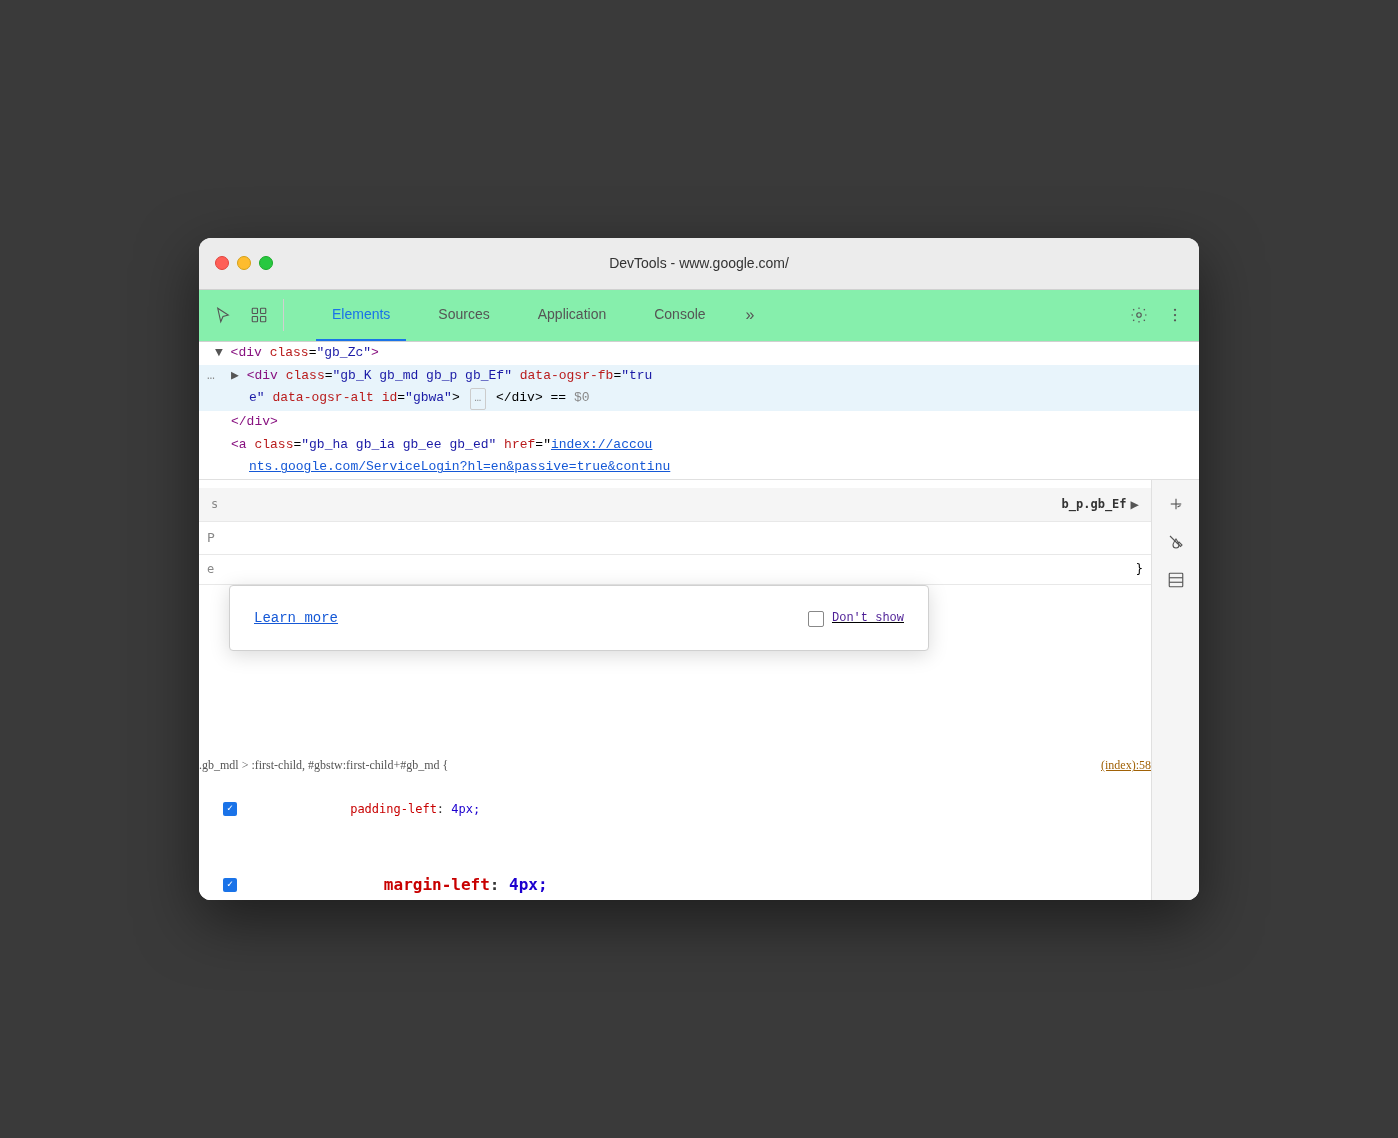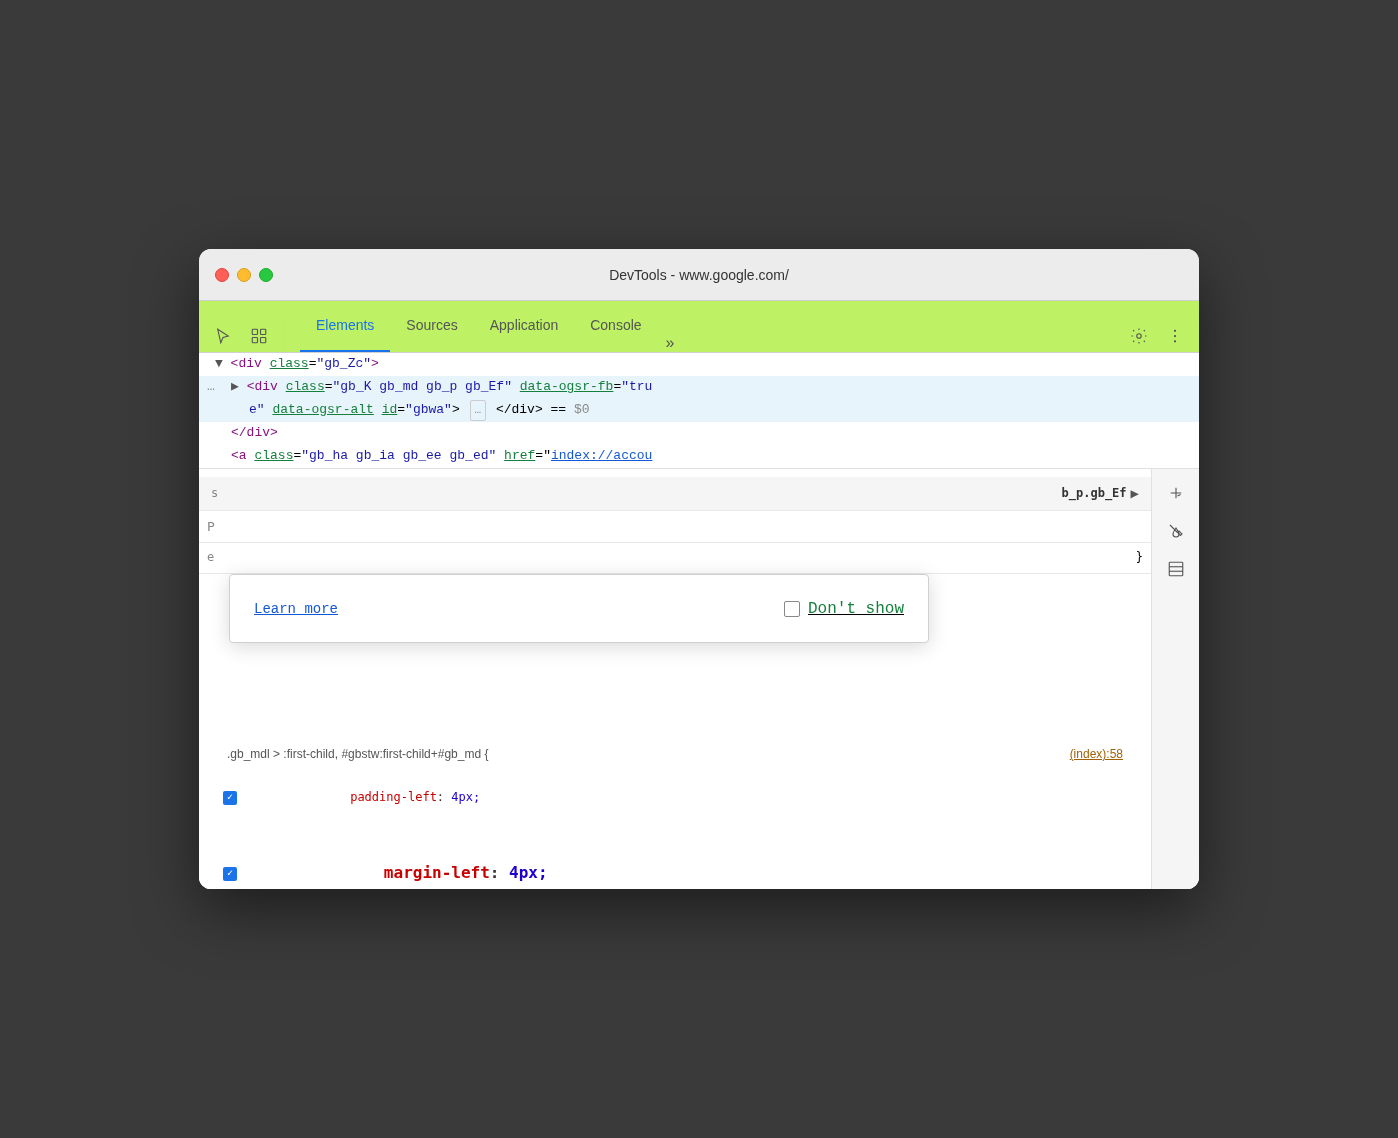--- a/index.html
+++ b/index.html
@@ -47,27 +47,27 @@
       position: absolute;
       left: 50%;
       transform: translateX(-50%);
       font-size: 14px;
       color: #333;
       font-weight: 500;
     }
 
     
     .tab-bar {
-      background: #bef264;
+      background: #86efac;
       height: 52px;
       display: flex;
-      align-items: flex-end;
+      align-items: center;
       padding: 0 8px;
       border-bottom: 1px solid #d0d0d0;
-      gap: 0;
+      gap: 16px;
     }
     .tab-bar-left {
       display: flex;
       align-items: center;
       gap: 4px;
       margin-right: 12px;
     }
     .icon-btn {
       width: 32px;
       height: 32px;
@@ -132,21 +132,21 @@
       line-height: 1.6;
       border-bottom: 1px solid #e0e0e0;
     }
     .html-line {
       display: flex;
       align-items: baseline;
       padding: 1px 0 1px 40px;
       white-space: pre;
     }
     .html-tag { color: #881280; }
-    .html-attr { color: #15803d; text-decoration: underline; }
+    .html-attr { color: #b91c1c; }
     .html-val { color: #1a1aa6; }
     .html-link { color: #1558d6; text-decoration: underline; }
     .html-dollar { color: #888; }
 
     
     .bottom-section {
       display: flex;
       height: 420px;
       position: relative;
     }
@@ -223,22 +223,22 @@
     .learn-more {
       color: #1558d6;
       text-decoration: underline;
       font-size: 14px;
       cursor: pointer;
     }
     .dont-show {
       display: flex;
       align-items: center;
       gap: 8px;
-      font-size: 16px;
-      color: #15803d;
+      font-size: 12px;
+      color: #4c1d95;
     }
     .checkbox-empty {
       width: 16px;
       height: 16px;
       border: 1.5px solid #888;
       border-radius: 2px;
       display: inline-block;
       cursor: pointer;
     }
 
@@ -362,20 +362,23 @@
           <span class="html-dollar">$0</span>
         </div>
         <div class="html-line" style="padding-left:32px;">
           <span class="html-tag">&lt;/div&gt;</span>
         </div>
         <div class="html-line" style="padding-left:32px;">
           <span class="html-tag">&lt;a</span><span> </span>
           <span class="html-attr">class</span><span>=</span><span class="html-val">"gb_ha gb_ia gb_ee gb_ed"</span><span> </span>
           <span class="html-attr">href</span><span>=</span><span>"</span><span class="html-link">index://accou</span>
         </div>
+        <div class="html-line" style="padding-left:50px;">
+          <span class="html-link">nts.google.com/ServiceLogin?hl=en&amp;passive=true&amp;continu</span>
+        </div>
       </div>
     </div>
 
     <div class="bottom-section">
 
       <div class="css-panel">
 
         <div style="display:flex; align-items:center; justify-content:space-between; padding: 4px 12px; background:#f5f5f5; border-bottom:1px solid #e8e8e8; font-family: Menlo, monospace; font-size:12px;">
           <div>
             <span style="color:#888;">s</span>
@@ -404,21 +407,21 @@
               <div class="dont-show">
                 <span class="checkbox-empty"></span>
                 <span>Don't show</span>
               </div>
             </div>
           </div>
         </div>
 
         <div style="padding: 170px 0 0 0;">
 
-          <div style="display:flex; justify-content:space-between; padding: 0 28px; font-family:Liberation Sans, sans-serif; font-size:12px;">
+          <div style="display:flex; justify-content:space-between; padding: 0 0; font-family:Liberation Serif, serif; font-size:12px;">
             <span style="color:#555;">.gb_mdl &gt; :first-child, #gbstw:first-child+#gb_md {</span>
             <span class="css-source" style="position:static;">(index):58</span>
           </div>
 
           <div class="css-line">
             <span class="checkbox-blue"></span>
             <span style="font-family:Menlo,monospace; font-size:12px; margin-left:8px;">
               <span class="css-prop">padding-left</span><span style="color:#333;">: </span><span class="css-val">4px;</span>
             </span>
           </div>

